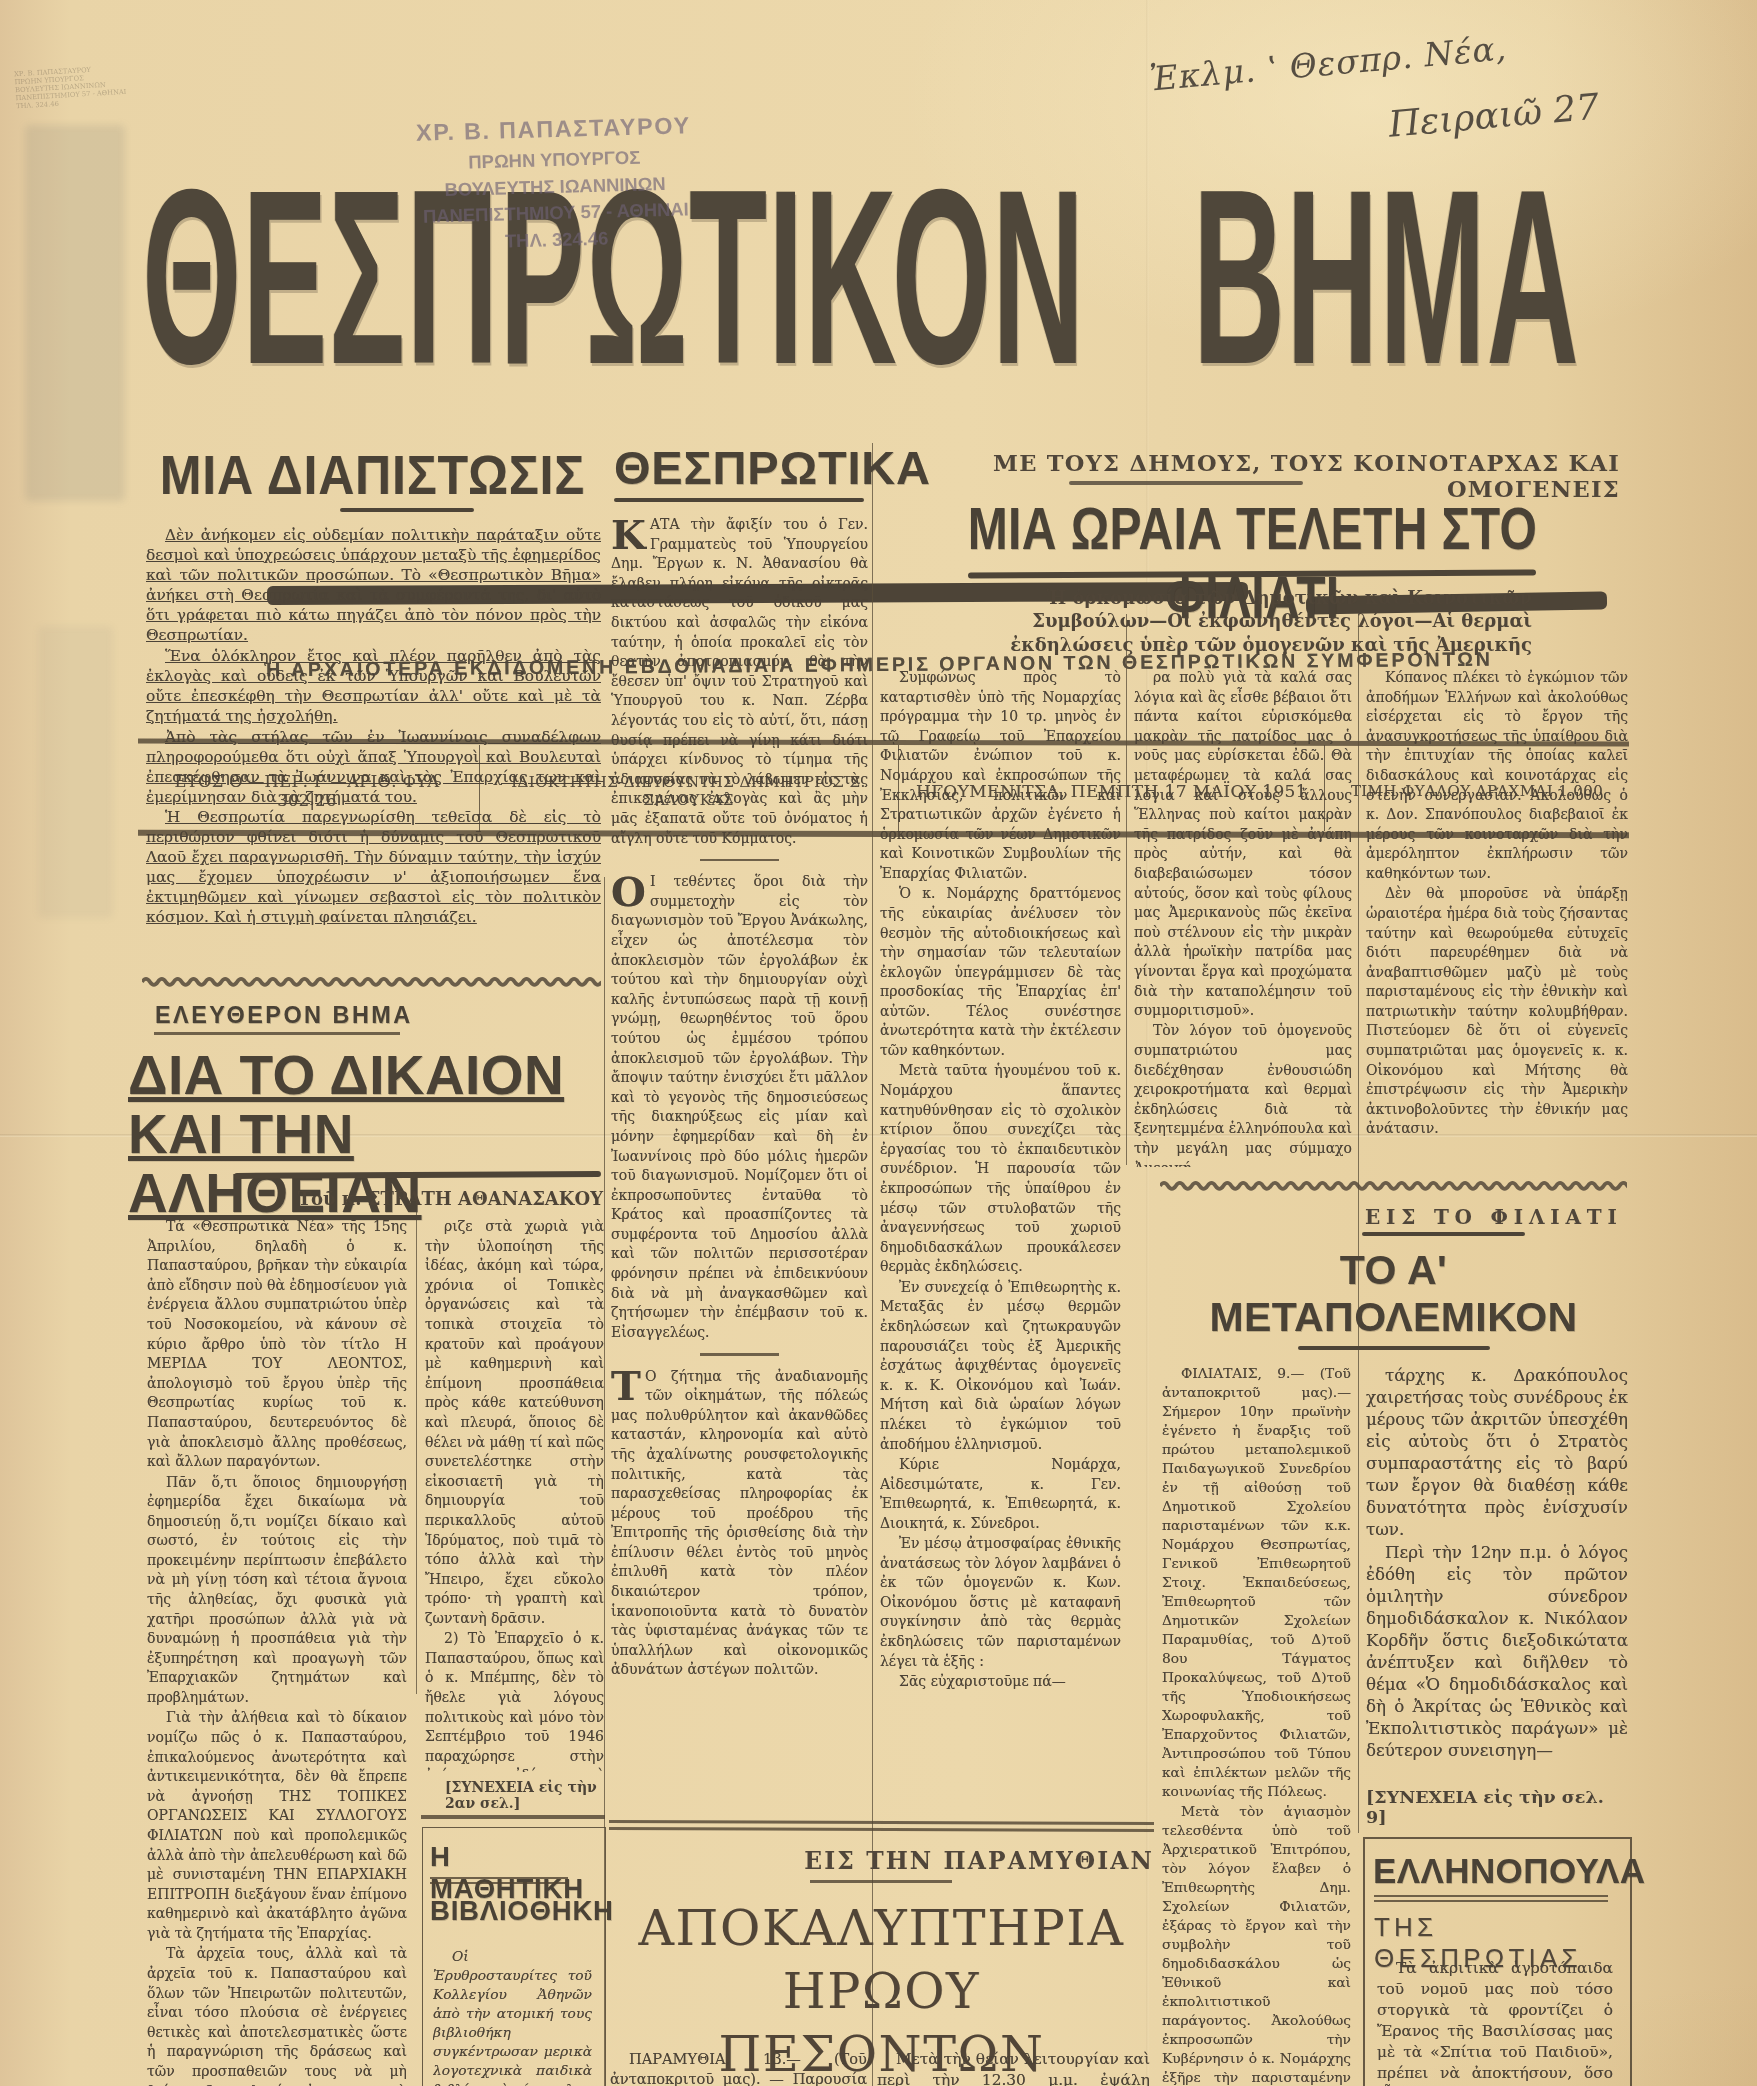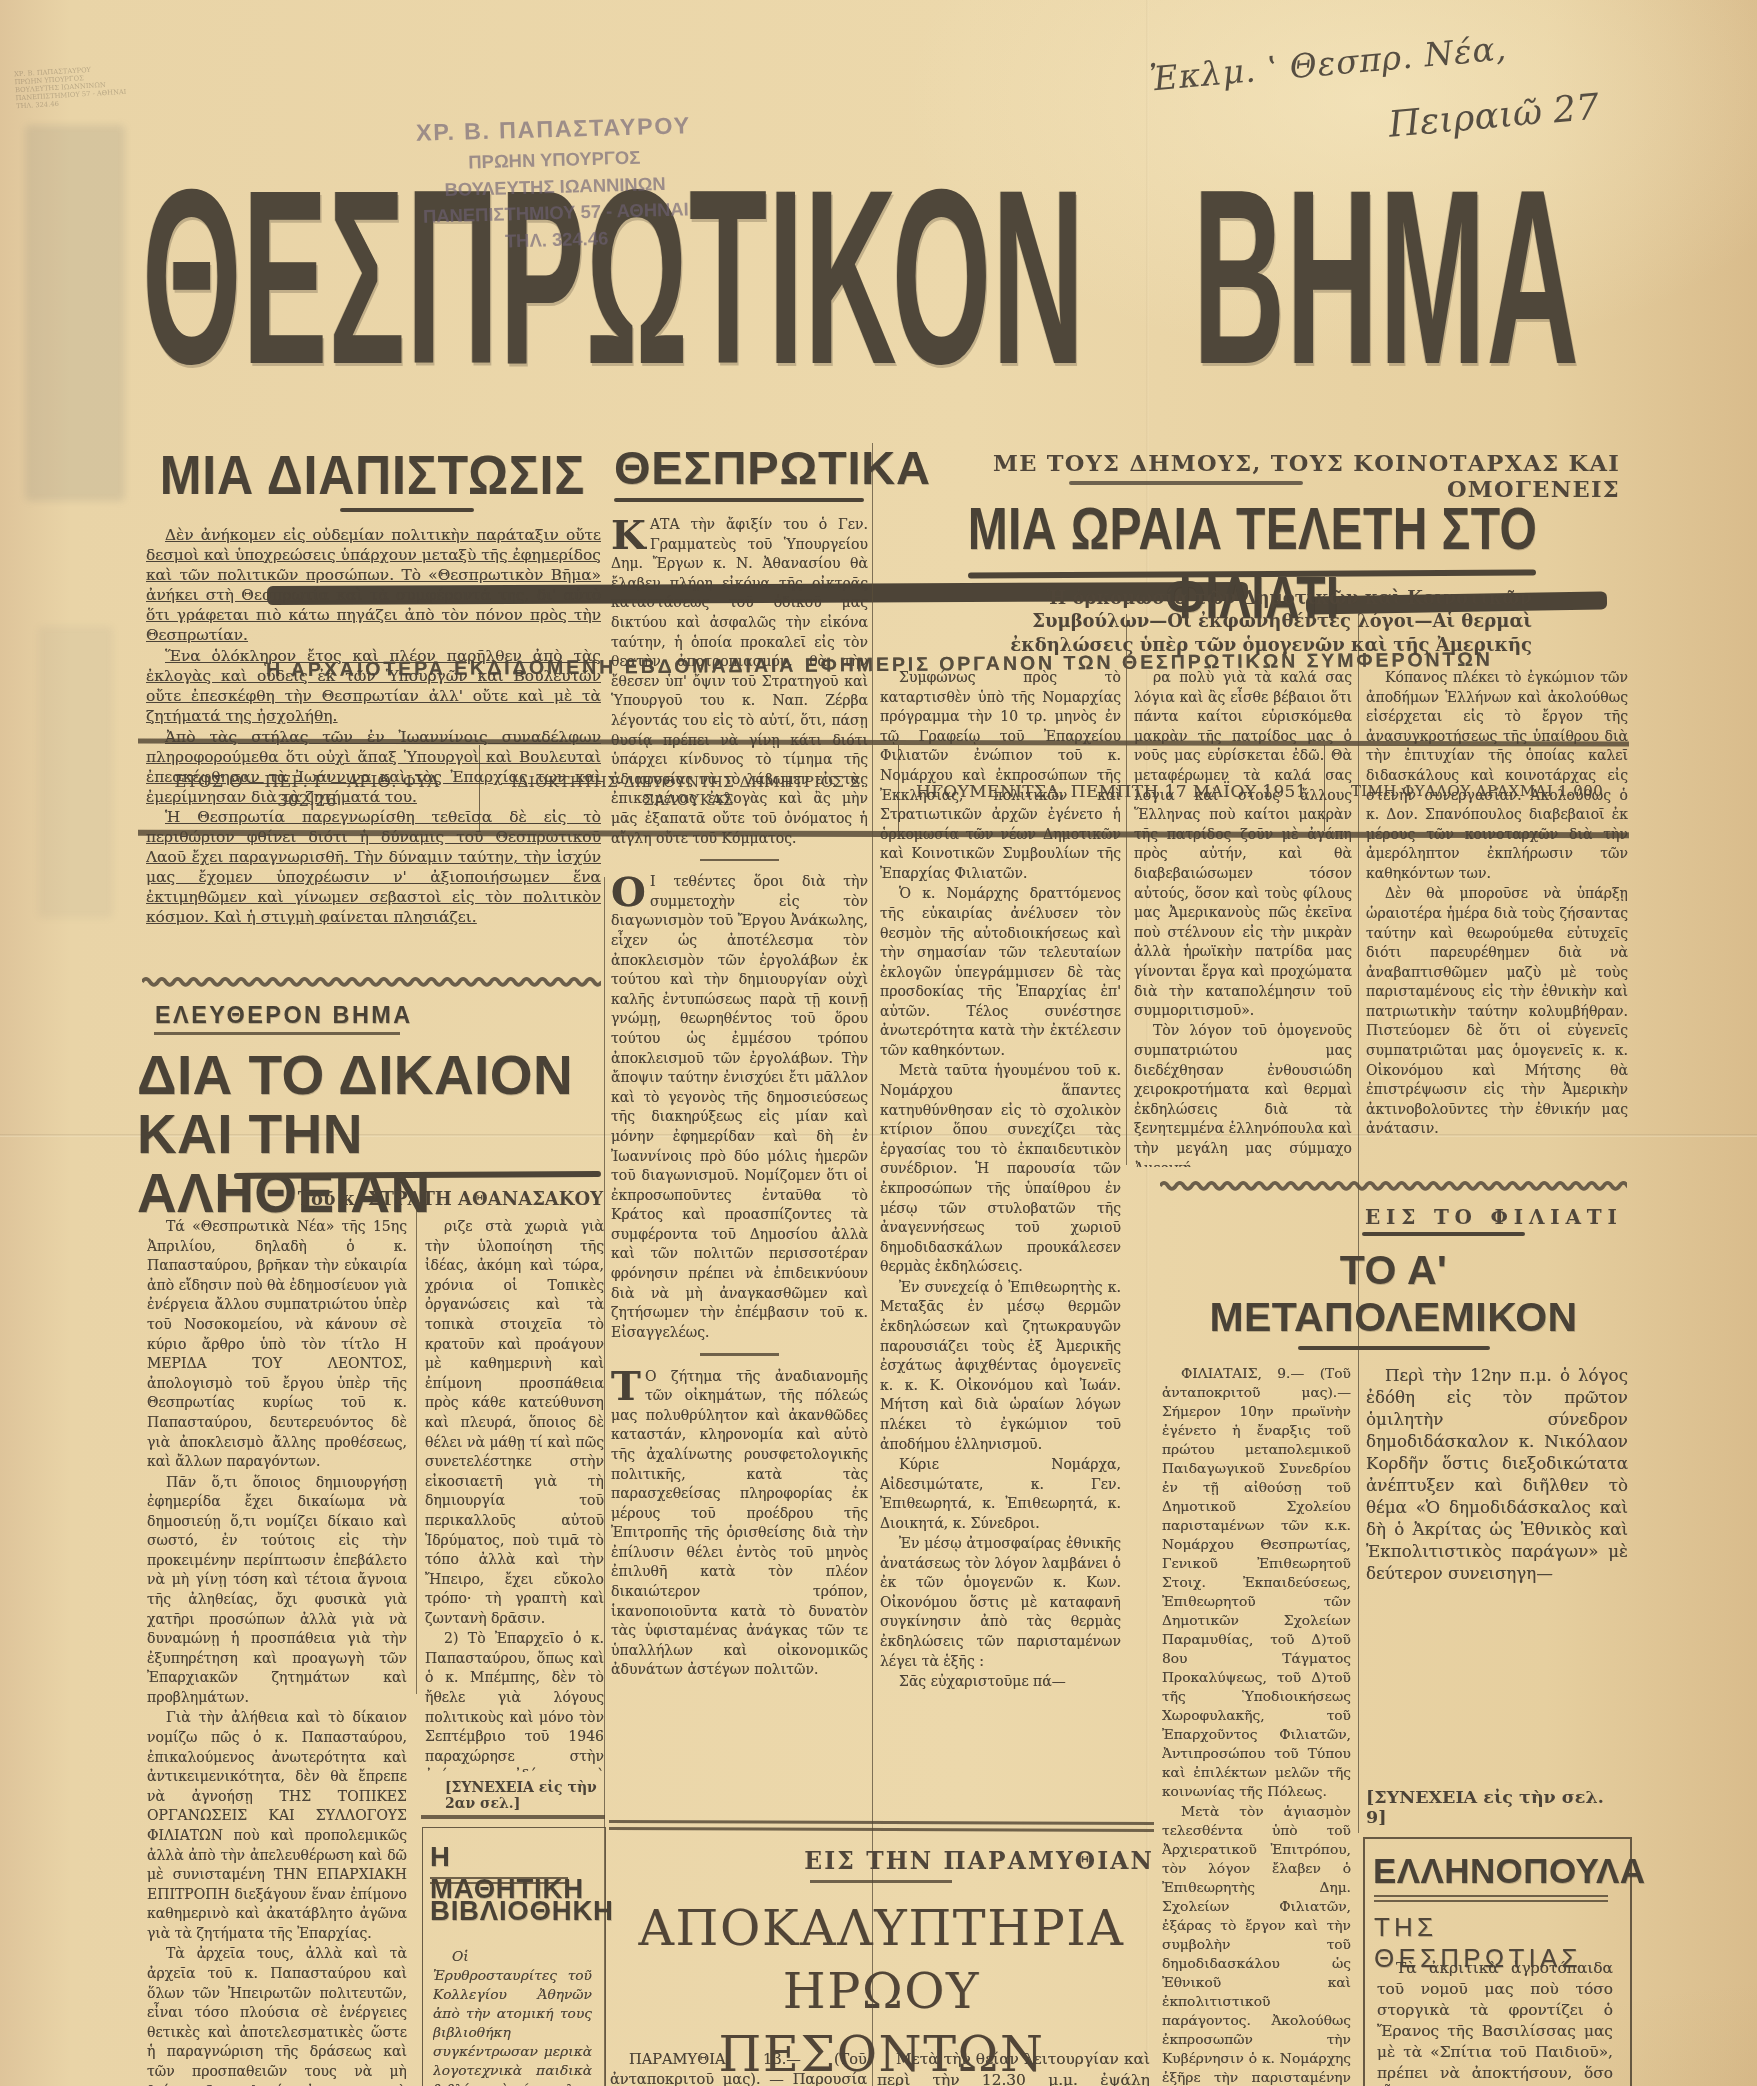--- a/index.html
+++ b/index.html
@@ -133,21 +133,21 @@
       <p class="para">Ἀπὸ τὰς στήλας τῶν ἐν Ἰωαννίνοις συναδέλφων πληροφορούμεθα ὅτι οὐχὶ ἅπαξ Ὑπουργοὶ καὶ Βουλευταὶ ἐπεσκέφθησαν τὰ Ἰωάννινα καὶ τὰς Ἐπαρχίας των καὶ ἐμερίμνησαν διὰ τὰ ζητήματά του.</p>
       <p class="para">Ἡ Θεσπρωτία παρεγνωρίσθη τεθεῖσα δὲ εἰς τὸ περιθώριον φθίνει διότι ἡ δύναμις τοῦ Θεσπρωτικοῦ Λαοῦ ἔχει παραγνωρισθῆ. Τὴν δύναμιν ταύτην, τὴν ἰσχύν μας ἔχομεν ὑποχρέωσιν ν' ἀξιοποιήσωμεν ἕνα ἐκτιμηθῶμεν καὶ γίνωμεν σεβαστοὶ εἰς τὸν πολιτικὸν κόσμον. Καὶ ἡ στιγμὴ φαίνεται πλησιάζει.</p>
     </div>
 
   <svg class="wavy" style="left:142px;top:976px;" width="459" height="11.7" viewBox="0 0 1100 28">
       <path d="M0 14 q9.5 -14 19 0 q9.5 14 19 0 q9.5 -14 19 0 q9.5 14 19 0 q9.5 -14 19 0 q9.5 14 19 0 q9.5 -14 19 0 q9.5 14 19 0 q9.5 -14 19 0 q9.5 14 19 0 q9.5 -14 19 0 q9.5 14 19 0 q9.5 -14 19 0 q9.5 14 19 0 q9.5 -14 19 0 q9.5 14 19 0 q9.5 -14 19 0 q9.5 14 19 0 q9.5 -14 19 0 q9.5 14 19 0 q9.5 -14 19 0 q9.5 14 19 0 q9.5 -14 19 0 q9.5 14 19 0 q9.5 -14 19 0 q9.5 14 19 0 q9.5 -14 19 0 q9.5 14 19 0 q9.5 -14 19 0 q9.5 14 19 0 q9.5 -14 19 0 q9.5 14 19 0 q9.5 -14 19 0 q9.5 14 19 0 q9.5 -14 19 0 q9.5 14 19 0 q9.5 -14 19 0 q9.5 14 19 0 q9.5 -14 19 0 q9.5 14 19 0 q9.5 -14 19 0 q9.5 14 19 0 q9.5 -14 19 0 q9.5 14 19 0 q9.5 -14 19 0 q9.5 14 19 0 q9.5 -14 19 0 q9.5 14 19 0 q9.5 -14 19 0 q9.5 14 19 0 q9.5 -14 19 0 q9.5 14 19 0 q9.5 -14 19 0 q9.5 14 19 0 q9.5 -14 19 0 q9.5 14 19 0 q9.5 -14 19 0 q9.5 14 19 0"></path>
     </svg>
 
   <div class="headline sans" style="left:155px;top:1002px;font-size:23.4px;letter-spacing:2.5px;">ΕΛΕΥΘΕΡΟΝ ΒΗΜΑ</div>
   <div class="thin" style="left:154px;top:1032px;width:246px;height:2.5px;"></div>
-  <div class="headline sans" style="left:137px;top:1046px;width:463px;font-size:55px;line-height:59px;letter-spacing:0.4px;">
+  <div class="headline sans" style="left:128px;top:1046px;width:463px;font-size:55px;line-height:59px;letter-spacing:0.4px;text-decoration:underline;">
     <div>ΔΙΑ ΤΟ ΔΙΚΑΙΟΝ</div>
     <div>ΚΑΙ ΤΗΝ ΑΛΗΘΕΙΑΝ</div>
   </div>
   <div class="hbar" style="left:234px;top:1172px;width:367px;height:5.8px;transform:rotate(-.3deg);"></div>
   <div class="abs serif" style="left:250px;top:1188px;width:353px;text-align:right;font-size:18px;font-weight:bold;color:#4e4437;">Τοῦ κ. ΣΤΡΑΤΗ ΑΘΑΝΑΣΑΚΟΥ</div>
 
   <div class="col" style="left:147px;top:1217px;width:260px;height:1135px;">
       <p class="para">Τά «Θεσπρωτικὰ Νέα» τῆς 15ης Ἀπριλίου, δηλαδὴ ὁ κ. Παπασταύρου, βρῆκαν τὴν εὐκαιρία ἀπὸ εἴδησιν ποὺ θὰ ἐδημοσίευον γιὰ ἐνέργεια ἄλλου συμπατριώτου ὑπὲρ τοῦ Νοσοκομείου, νὰ κάνουν σὲ κύριο ἄρθρο ὑπὸ τὸν τίτλο Η ΜΕΡΙΔΑ ΤΟΥ ΛΕΟΝΤΟΣ, ἀπολογισμὸ τοῦ ἔργου ὑπὲρ τῆς Θεσπρωτίας κυρίως τοῦ κ. Παπασταύρου, δευτερευόντος δὲ γιὰ ἀποκλεισμὸ ἄλλης προθέσεως, καὶ ἄλλων παραγόντων.</p>
       <p class="para">Πᾶν ὅ,τι ὅποιος δημιουργήσῃ ἐφημερίδα ἔχει δικαίωμα νὰ δημοσιεύῃ ὅ,τι νομίζει δίκαιο καὶ σωστό, ἐν τούτοις εἰς τὴν προκειμένην περίπτωσιν ἐπεβάλετο νὰ μὴ γίνῃ τόση καὶ τέτοια ἄγνοια τῆς ἀληθείας, ὄχι φυσικὰ γιὰ χατῆρι προσώπων ἀλλὰ γιὰ νὰ δυναμώνῃ ἡ προσπάθεια γιὰ τὴν ἐξυπηρέτηση καὶ προαγωγὴ τῶν Ἐπαρχιακῶν ζητημάτων καὶ προβλημάτων.</p>
       <p class="para">Γιὰ τὴν ἀλήθεια καὶ τὸ δίκαιον νομίζω πῶς ὁ κ. Παπασταύρου, ἐπικαλούμενος ἀνωτερότητα καὶ ἀντικειμενικότητα, δὲν θὰ ἔπρεπε νὰ ἀγνοήσῃ ΤΗΣ ΤΟΠΙΚΕΣ ΟΡΓΑΝΩΣΕΙΣ ΚΑΙ ΣΥΛΛΟΓΟΥΣ ΦΙΛΙΑΤΩΝ ποὺ καὶ προπολεμικῶς ἀλλὰ ἀπὸ τὴν ἀπελευθέρωση καὶ δῶ μὲ συνισταμένη ΤΗΝ ΕΠΑΡΧΙΑΚΗ ΕΠΙΤΡΟΠΗ διεξάγουν ἕναν ἐπίμονο καθημερινὸ καὶ ἀκατάβλητο ἀγῶνα γιὰ τὰ ζητήματα τῆς Ἐπαρχίας.</p>
@@ -211,20 +211,21 @@
   <div class="hbar" style="left:1362px;top:1232px;width:163px;height:3.8px;"></div>
   <div class="headline sans" style="left:1160px;top:1247px;width:467px;font-size:41px;line-height:47px;text-align:center;letter-spacing:0.4px;">
     <div>ΤΟ Α' ΜΕΤΑΠΟΛΕΜΙΚΟΝ</div>
   </div>
   <div class="hbar" style="left:1298px;top:1346px;width:192px;height:3.8px;"></div>
   <div class="col" style="left:1162px;top:1364px;width:189px;height:1023px;font-size:13.8px;line-height:19px;">
       <p class="para">ΦΙΛΙΑΤΑΙΣ, 9.— (Τοῦ ἀνταποκριτοῦ μας).— Σήμερον 10ην πρωϊνὴν ἐγένετο ἡ ἔναρξις τοῦ πρώτου μεταπολεμικοῦ Παιδαγωγικοῦ Συνεδρίου ἐν τῇ αἰθούσῃ τοῦ Δημοτικοῦ Σχολείου παρισταμένων τῶν κ.κ. Νομάρχου Θεσπρωτίας, Γενικοῦ Ἐπιθεωρητοῦ Στοιχ. Ἐκπαιδεύσεως, Ἐπιθεωρητοῦ τῶν Δημοτικῶν Σχολείων Παραμυθίας, τοῦ Δ)τοῦ 8ου Τάγματος Προκαλύψεως, τοῦ Δ)τοῦ τῆς Ὑποδιοικήσεως Χωροφυλακῆς, τοῦ Ἐπαρχοῦντος Φιλιατῶν, Ἀντιπροσώπου τοῦ Τύπου καὶ ἐπιλέκτων μελῶν τῆς κοινωνίας τῆς Πόλεως.</p>
       <p class="para">Μετὰ τὸν ἁγιασμὸν τελεσθέντα ὑπὸ τοῦ Ἀρχιερατικοῦ Ἐπιτρόπου, τὸν λόγον ἔλαβεν ὁ Ἐπιθεωρητὴς Δημ. Σχολείων Φιλιατῶν, ἐξάρας τὸ ἔργον καὶ τὴν συμβολὴν τοῦ δημοδιδασκάλου ὡς Ἐθνικοῦ καὶ ἐκπολιτιστικοῦ παράγοντος. Ἀκολούθως ἐκπροσωπῶν τὴν Κυβέρνησιν ὁ κ. Νομάρχης ἐξῆρε τὴν παρισταμένην ἐκ τοῦ Συνεδρίου ὠφέλειαν διὰ τὸ τελούμενον ἀνορθωτικὸν ἔργον τῆς Παιδείας.</p>
     </div>
   <div class="col" style="left:1366px;top:1364px;width:262px;height:417px;font-size:16.7px;line-height:22px;">
+      <p class="para">τάρχης κ. Δρακόπουλος χαιρετήσας τοὺς συνέδρους ἐκ μέρους τῶν ἀκριτῶν ὑπεσχέθη εἰς αὐτοὺς ὅτι ὁ Στρατὸς συμπαραστάτης εἰς τὸ βαρύ των ἔργον θὰ διαθέσῃ κάθε δυνατότητα πρὸς ἐνίσχυσίν των.</p>
       <p class="para">Περὶ τὴν 12ην π.μ. ὁ λόγος ἐδόθη εἰς τὸν πρῶτον ὁμιλητὴν σύνεδρον δημοδιδάσκαλον κ. Νικόλαον Κορδῆν ὅστις διεξοδικώτατα ἀνέπτυξεν καὶ διῆλθεν τὸ θέμα «Ὁ δημοδιδάσκαλος καὶ δὴ ὁ Ἀκρίτας ὡς Ἐθνικὸς καὶ Ἐκπολιτιστικὸς παράγων» μὲ δεύτερον συνεισηγη—</p>
     </div>
   <div class="contin" style="left:1366px;top:1787px;width:262px;font-size:17.5px;">[ΣΥΝΕΧΕΙΑ εἰς τὴν σελ. 9]</div>
 
   <div class="thin" style="left:609px;top:1821px;width:545px;height:2.5px;transform:rotate(.2deg);"></div>
   <div class="thin" style="left:609px;top:1828px;width:545px;height:2.5px;transform:rotate(.2deg);"></div>
   <div class="kicker serif" style="left:609px;top:1847px;width:545px;font-size:23.4px;font-weight:bold;letter-spacing:2.1px;">ΕΙΣ ΤΗΝ ΠΑΡΑΜΥΘΙΑΝ</div>
   <div class="thin" style="left:810px;top:1880px;width:142px;height:2.9px;"></div>
   <div class="headline serif" style="left:609px;top:1897px;width:545px;font-size:49px;line-height:63px;text-align:center;font-weight:normal;letter-spacing:1.7px;color:#514537;text-shadow:0.4px 0.4px 0 rgba(70,58,44,.3);">
     <div>ΑΠΟΚΑΛΥΠΤΗΡΙΑ ΗΡΩΟΥ</div>

